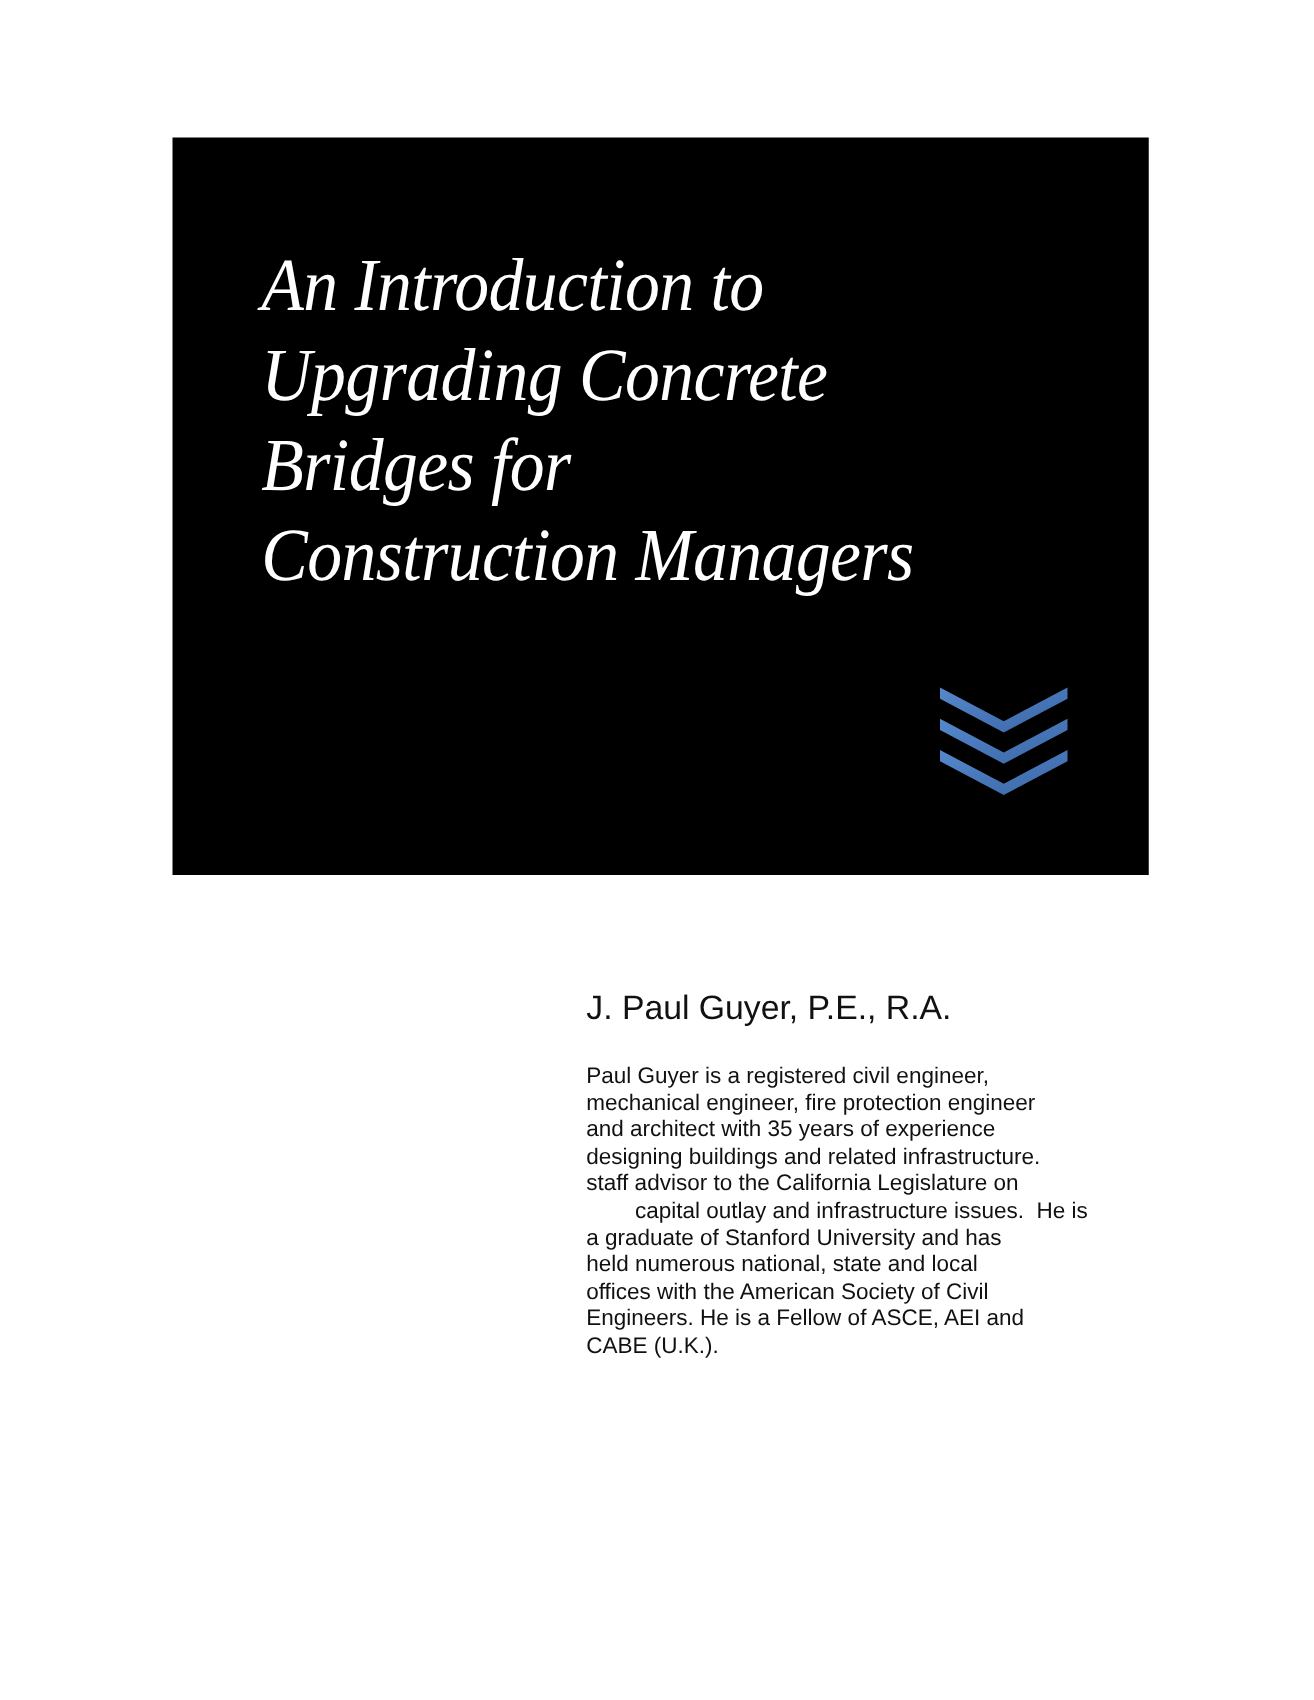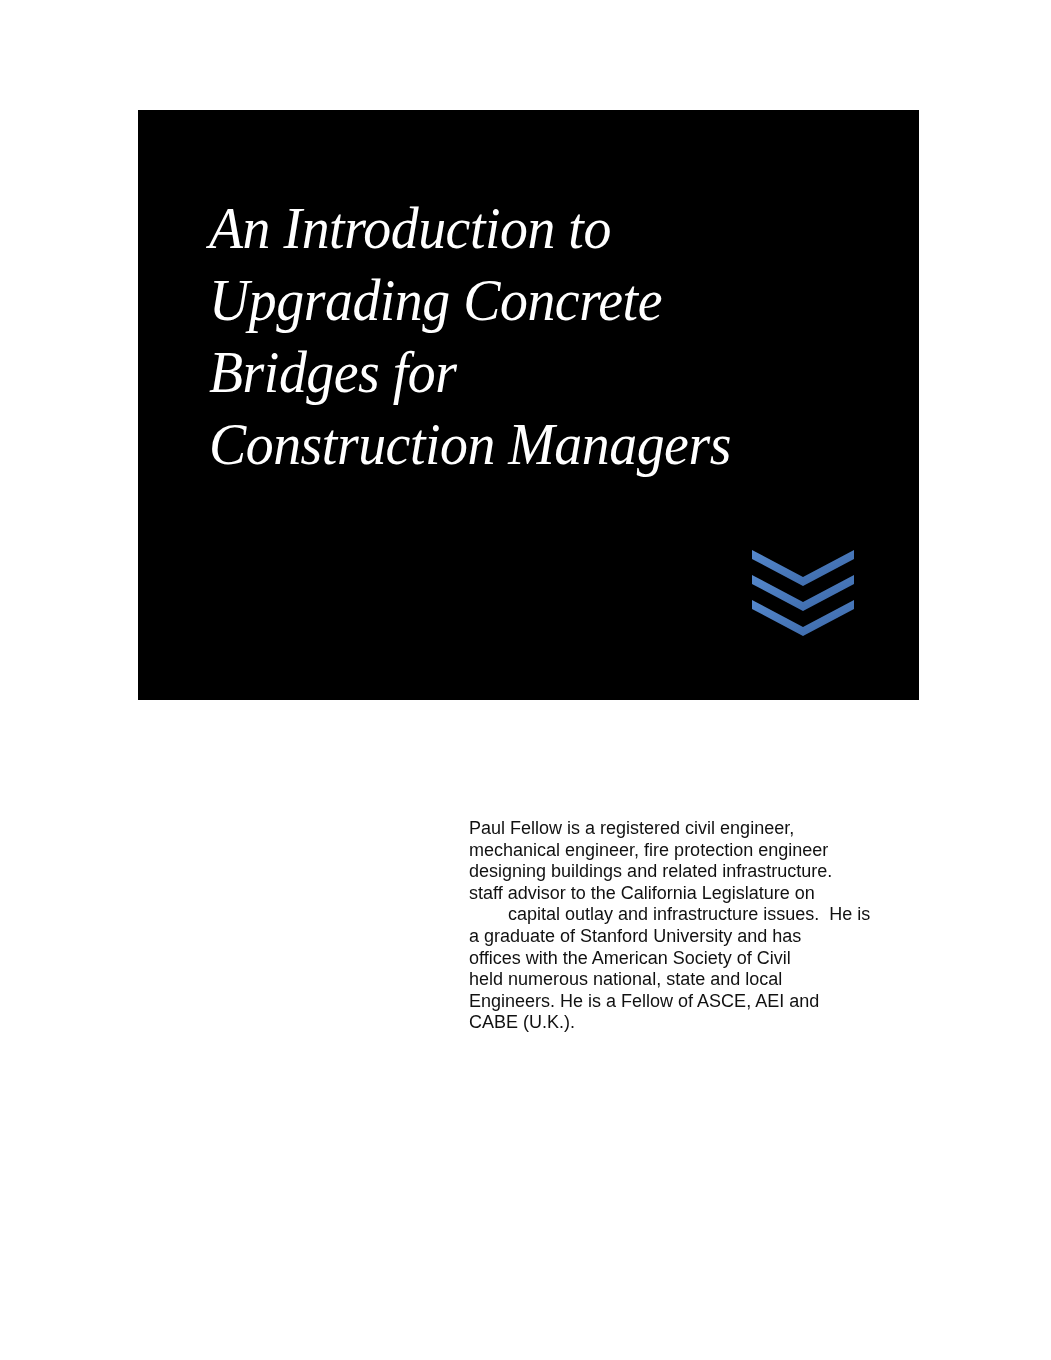--- a/index.html
+++ b/index.html
@@ -97,25 +97,27 @@
         </linearGradient>
       </defs>
       <polygon points="2,2 53,29 104,2 104,11 53,38 2,11" fill="url(#chevGrad)"></polygon>
       <polygon points="2,27 53,54 104,27 104,36 53,63 2,36" fill="url(#chevGrad)"></polygon>
       <polygon points="2,52 53,79 104,52 104,61 53,88 2,61" fill="url(#chevGrad)"></polygon>
     </svg>
   </div>
 </div>
 
 <div class="author-block">
+  <h2 class="author-name">J. Paul Guyer, P.E., R.A.</h2>
   <div class="author-bio">
-    <span>Paul Fellow is a registered civil engineer,</span>
+    <span>Paul Guyer is a registered civil engineer,</span>
     <span>mechanical engineer, fire protection engineer</span>
+    <span>and architect with 35 years of experience</span>
     <span>designing buildings and related infrastructure.</span>
     <span>staff advisor to the California Legislature on</span>
     <span style="white-space:pre;margin-left:39px;">capital outlay and infrastructure issues.  He is</span>
     <span>a graduate of Stanford University and has</span>
+    <span>held numerous national, state and local</span>
     <span>offices with the American Society of Civil</span>
-    <span>held numerous national, state and local</span>
     <span>Engineers. He is a Fellow of ASCE, AEI and</span>
     <span>CABE (U.K.).</span>
   </div>
 </div>
 
 </body></html>

